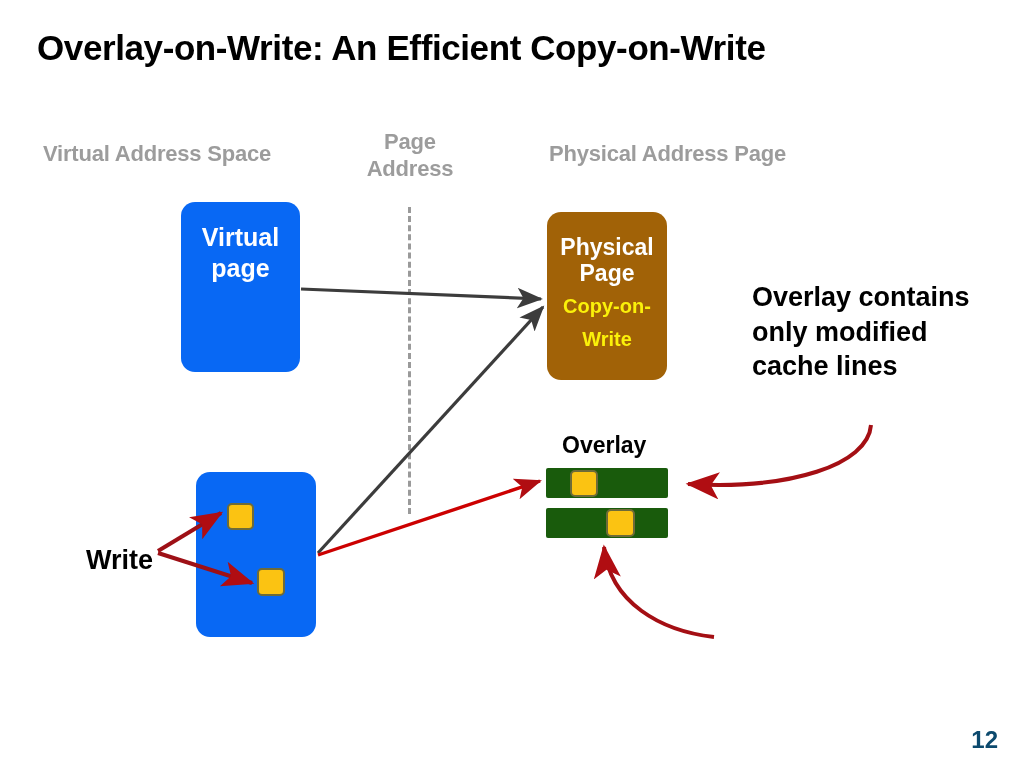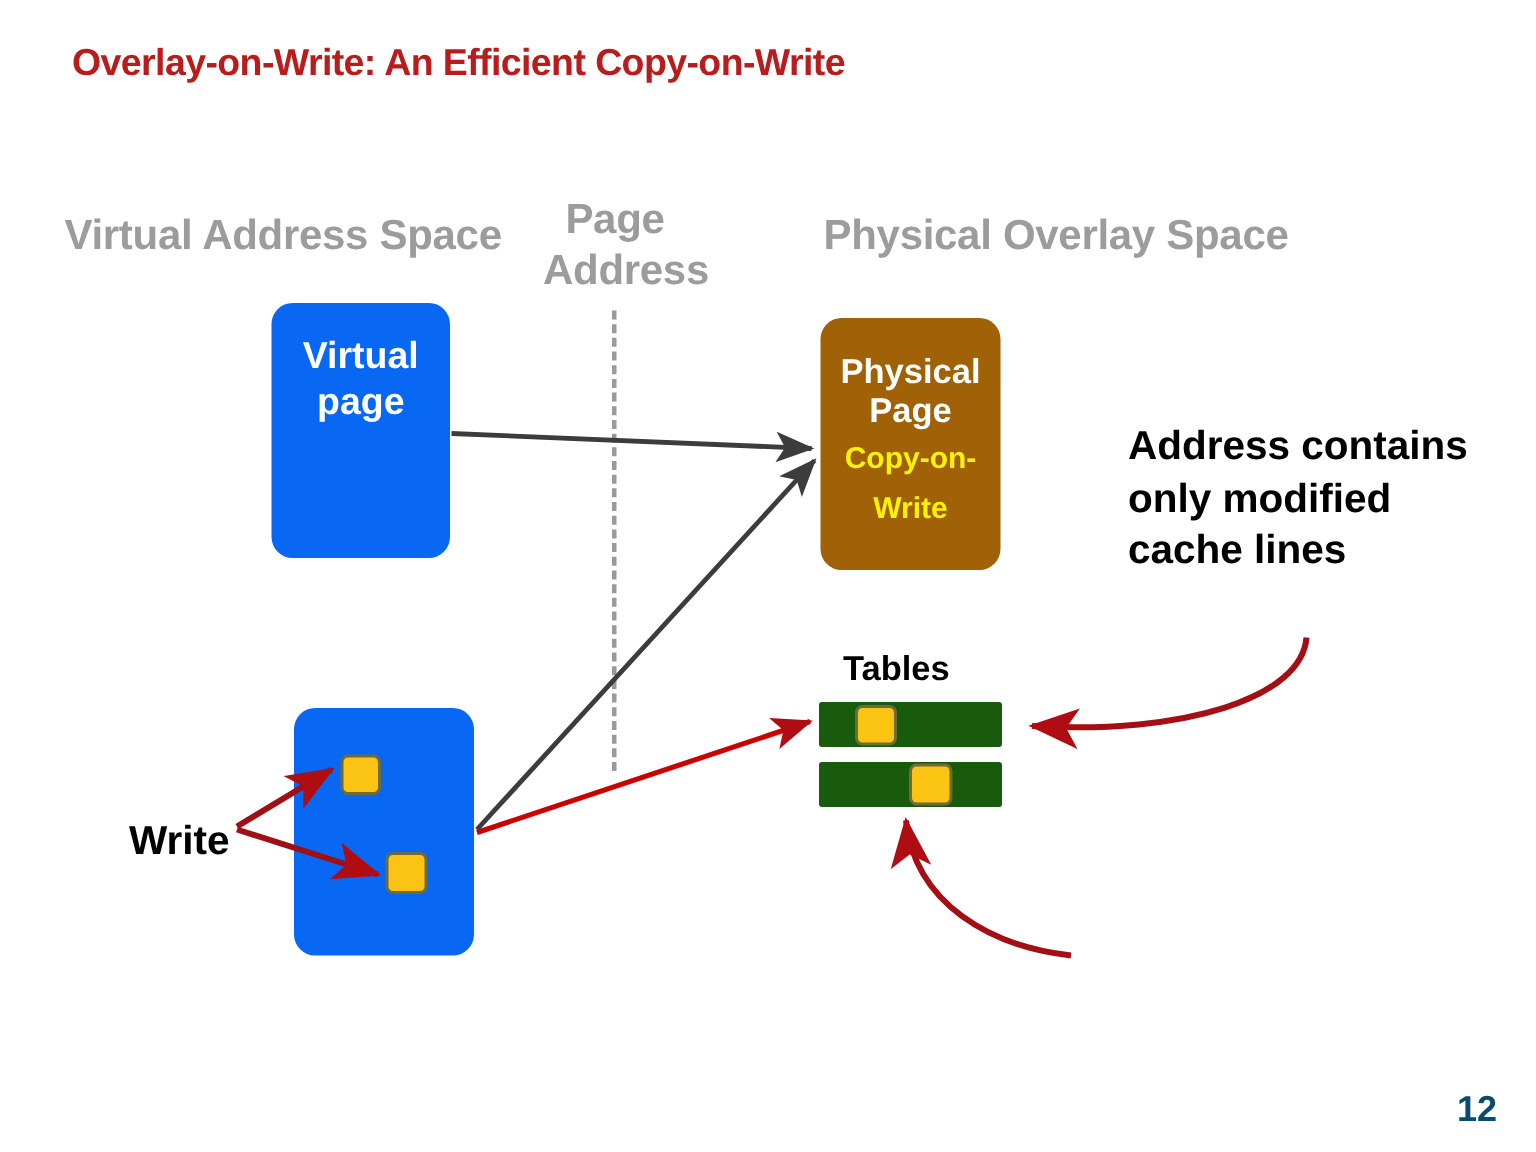--- a/index.html
+++ b/index.html
@@ -13,33 +13,33 @@
     height: 768px;
     background: #ffffff;
     overflow: hidden;
     font-family: "Liberation Sans", sans-serif;
     -webkit-font-smoothing: antialiased;
   }
 
   
   #title {
     position: absolute;
-    left: 48px;
+    left: 37px;
     top: 28px;
-    font-size: 25px;
-    font-weight: bold;
-    color: #b91c1c;
+    font-size: 35px;
+    font-weight: bold;
+    color: #000000;
     letter-spacing: -0.4px;
     white-space: nowrap;
   }
 
   
   .col-header {
     position: absolute;
-    font-size: 28px;
+    font-size: 22px;
     font-weight: bold;
     color: #9c9c9c;
     letter-spacing: -0.2px;
     white-space: nowrap;
   }
   #hdr-virtual { left: 43px; top: 141px; }
   #hdr-physical { left: 549px; top: 141px; }
   #hdr-pagetables {
     left: 362px;
     top: 129px;
@@ -194,48 +194,48 @@
 
 <div id="slide">
 
   <div id="title">Overlay-on-Write: An Efficient Copy-on-Write</div>
 
   <div class="col-header" id="hdr-virtual">Virtual Address Space</div>
   <div class="col-header" id="hdr-pagetables">
     <div>Page</div>
     <div>Address</div>
   </div>
-  <div class="col-header" id="hdr-physical">Physical Overlay Space</div>
+  <div class="col-header" id="hdr-physical">Physical Address Page</div>
 
   <div id="divider"></div>
 
   <div class="box" id="virtual-page-box">
     <div class="label">Virtual</div>
     <div class="label">page</div>
   </div>
 
   <div class="box" id="physical-page-box">
     <div class="label">Physical</div>
     <div class="label">Page</div>
     <div class="cow">Copy-on-</div>
     <div class="cow">Write</div>
   </div>
 
   <div class="box" id="writer-page-box"></div>
   <div class="cacheline" id="cl-write-1"></div>
   <div class="cacheline" id="cl-write-2"></div>
 
-  <div id="overlay-label">Tables</div>
+  <div id="overlay-label">Overlay</div>
   <div class="overlay-bar" id="ov-bar-1"></div>
   <div class="overlay-bar" id="ov-bar-2"></div>
   <div class="cacheline" id="cl-ov-1"></div>
   <div class="cacheline" id="cl-ov-2"></div>
 
   <div id="write-label">Write</div>
-  <div class="annot" id="annot-overlay-contains">Address contains only modified cache lines</div>
+  <div class="annot" id="annot-overlay-contains">Overlay contains only modified cache lines</div>
 
   <svg id="arrows" viewBox="0 0 1024 768">
     <defs>
       <marker id="arrowDark" markerWidth="9" markerHeight="9" refX="7.4" refY="3.2" orient="auto" markerUnits="strokeWidth">
         <path d="M0,0 L8,3.2 L0,6.4 L1.9,3.2 z" fill="#3c3c3c"></path>
       </marker>
       <marker id="arrowRed" markerWidth="9" markerHeight="9" refX="7.4" refY="3.2" orient="auto" markerUnits="strokeWidth">
         <path d="M0,0 L8,3.2 L0,6.4 L1.9,3.2 z" fill="#b00d12"></path>
       </marker>
       <marker id="arrowRedThin" markerWidth="10" markerHeight="10" refX="7.8" refY="3.4" orient="auto" markerUnits="strokeWidth">

